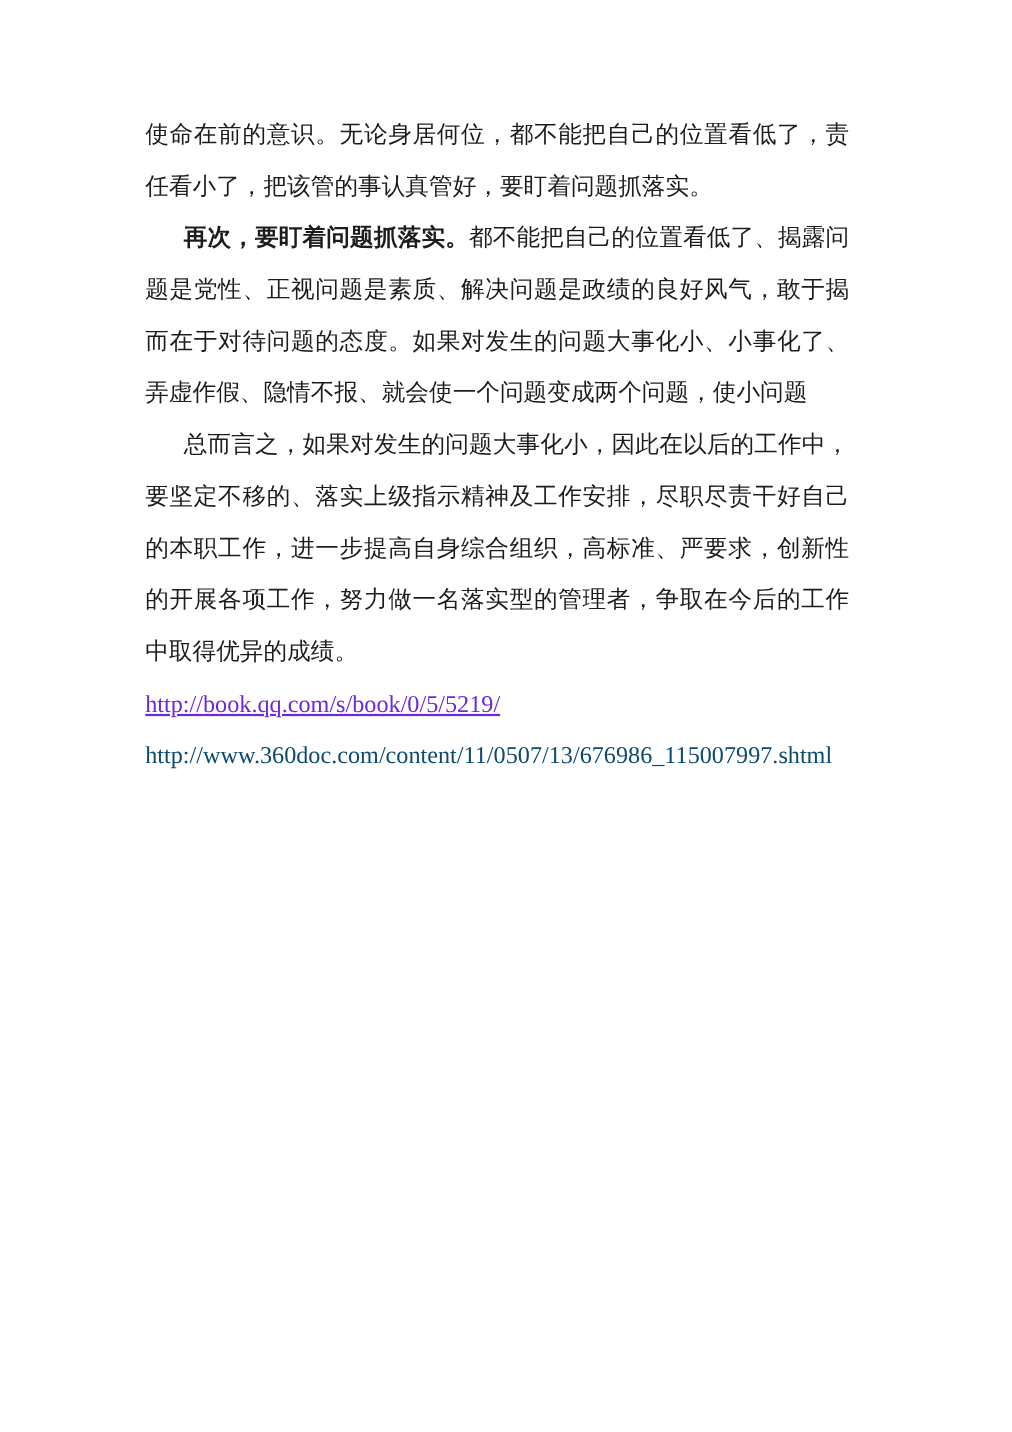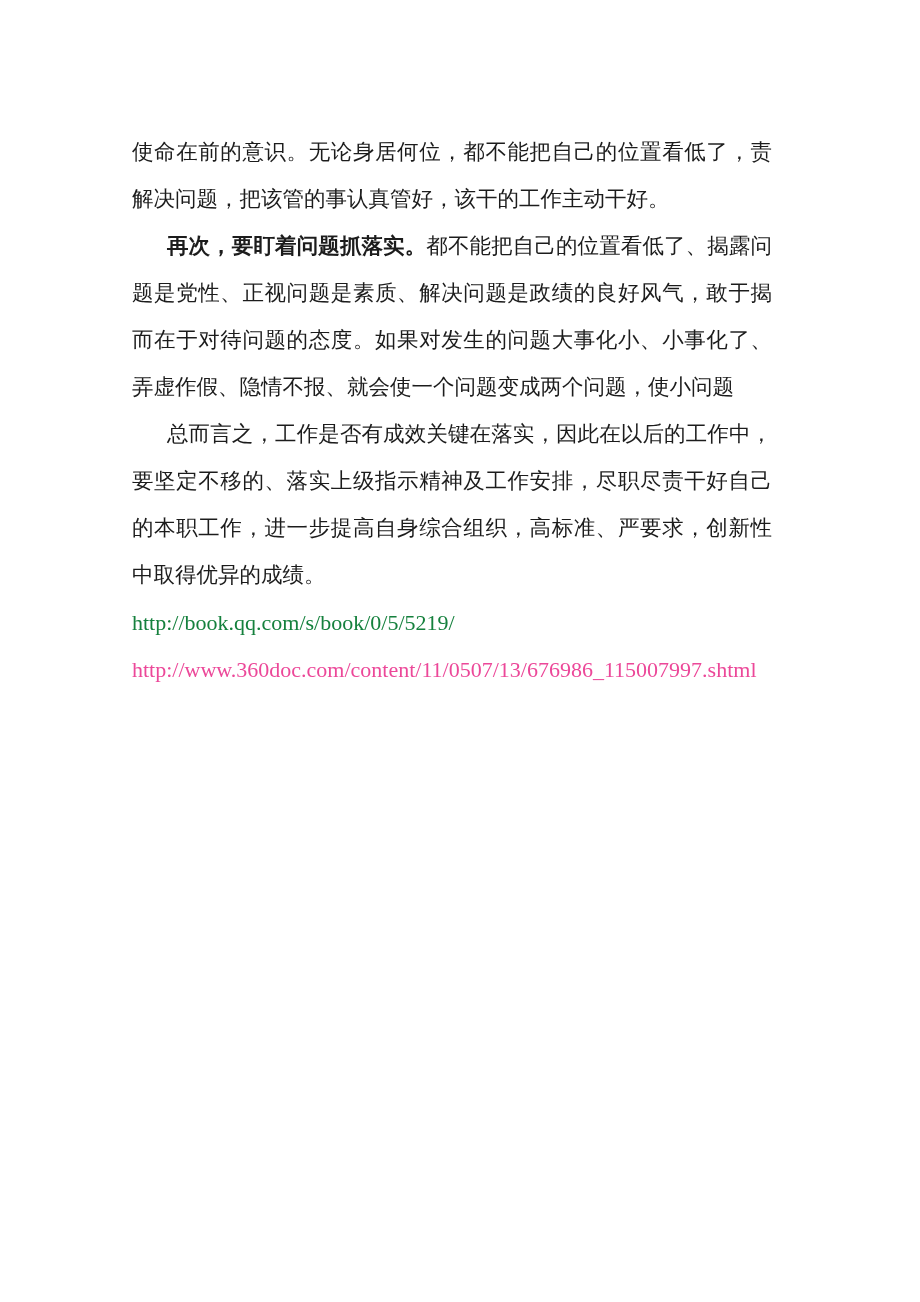--- a/index.html
+++ b/index.html
@@ -7,71 +7,73 @@
     position: relative;
     width: 920px;
     height: 1302px;
     background: #ffffff;
     overflow: hidden;
     font-family: "Liberation Serif", "DejaVu Serif", serif;
   }
   .text-block {
     position: absolute;
     left: 132px;
-    top: 129px;
+    top: 99px;
     width: 640px;
     color: #1c1c1c;
     font-size: 21.5px;
     line-height: 47px;
   }
   .line {
     height: 47px;
     white-space: normal;
     overflow: hidden;
   }
   .line.justify {
     text-align: justify;
     text-align-last: justify;
   }
   .line.indent { text-indent: 35px; }
   .bold-run { font-weight: 700; margin-top: 29px; }
   .url-line { font-size: 22px; letter-spacing: 0; }
   .hyperlink {
-    color: #15803d;
+    color: #6d28d9;
+    text-decoration: underline;
     cursor: pointer;
   }
-  .plain-url { color: #ec4899; text-decoration: none; }
+  .plain-url { color: #0c4a6e; text-decoration: none; }
 </style>
 </head>
 <body>
 
 <div class="page">
   <div class="text-block">
 
     <div class="line justify">使命在前的意识。无论身居何位，都不能把自己的位置看低了，责</div>
 
-    <div class="line">解决问题，把该管的事认真管好，该干的工作主动干好。</div>
+    <div class="line">任看小了，把该管的事认真管好，要盯着问题抓落实。</div>
 
     <div class="line justify indent">
       <span class="bold-run">再次，要盯着问题抓落实。</span><span>都不能把自己的位置看低了、揭露问</span>
     </div>
 
     <div class="line justify">题是党性、正视问题是素质、解决问题是政绩的良好风气，敢于揭</div>
 
 
     <div class="line justify">而在于对待问题的态度。如果对发生的问题大事化小、小事化了、</div>
 
     <div class="line">弄虚作假、隐情不报、就会使一个问题变成两个问题，使小问题</div>
 
-    <div class="line justify indent">总而言之，工作是否有成效关键在落实，因此在以后的工作中，</div>
+    <div class="line justify indent">总而言之，如果对发生的问题大事化小，因此在以后的工作中，</div>
 
     <div class="line justify">要坚定不移的、落实上级指示精神及工作安排，尽职尽责干好自己</div>
 
     <div class="line justify">的本职工作，进一步提高自身综合组织，高标准、严要求，创新性</div>
 
+    <div class="line justify">的开展各项工作，努力做一名落实型的管理者，争取在今后的工作</div>
 
     <div class="line">中取得优异的成绩。</div>
 
     <div class="line url-line">
       <span class="hyperlink">http://book.qq.com/s/book/0/5/5219/</span>
     </div>
 
     <div class="line url-line">
       <span class="plain-url">http://www.360doc.com/content/11/0507/13/676986_115007997.shtml</span>
     </div>

